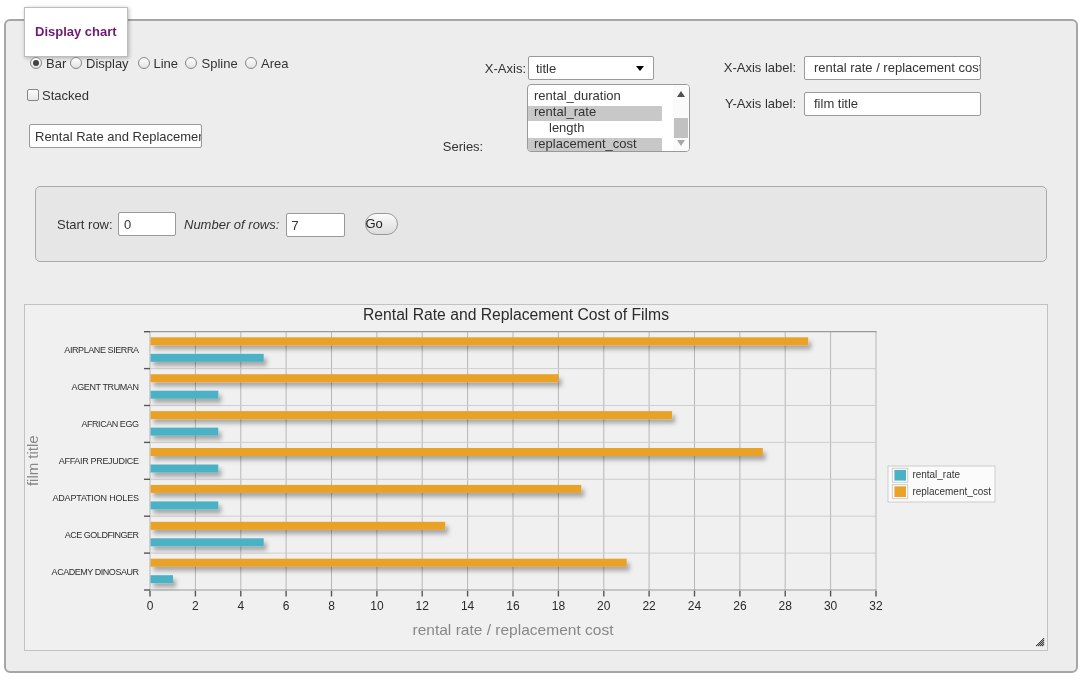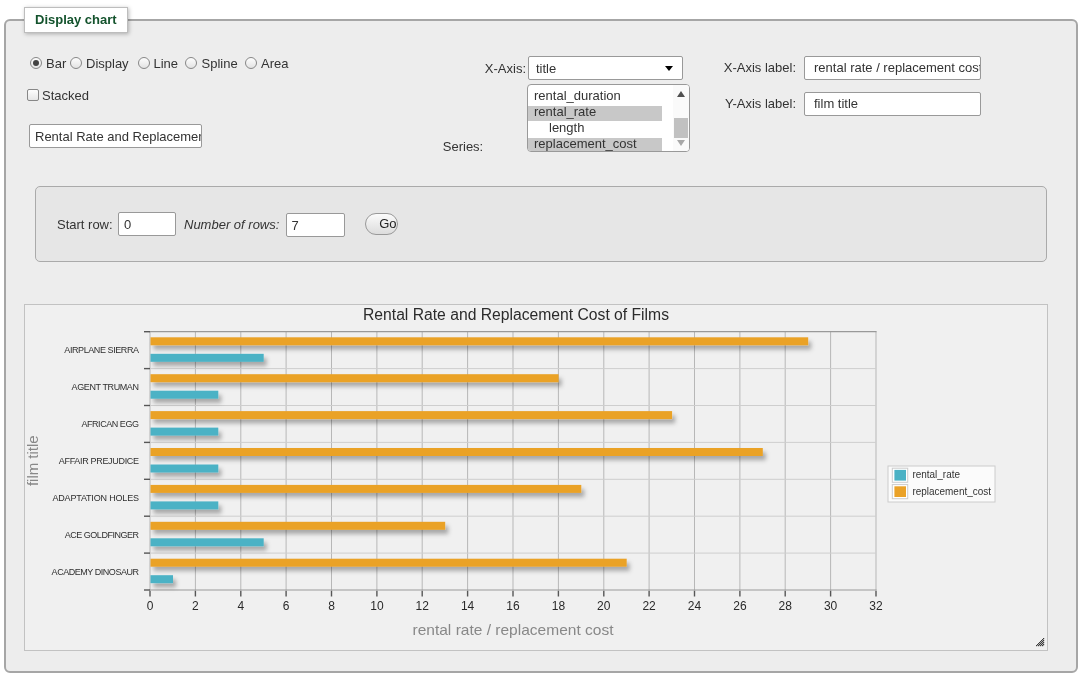--- a/index.html
+++ b/index.html
@@ -1,36 +1,36 @@
 <!DOCTYPE html>
 <html><head>
 <meta charset="utf-8">
 <style>
   html,body{margin:0;padding:0;background:#fff;}
   #page{position:relative;width:1081px;height:681px;background:#fff;
         font-family:"Liberation Sans",sans-serif;overflow:hidden;}
   .abs{position:absolute;}
   .fs{left:4px;top:19px;width:1070px;height:650px;border:2px solid #a6a6a6;
       border-radius:6px;background:#ededed;}
-  .fslegend{left:24px;top:7px;height:24px;line-height:24px;padding:0 10px;
+  .fslegend{left:24px;top:7px;height:24px;line-height:24px;padding:12px 10px;
       background:#fff;border:1px solid #bdbdbd;font-size:13px;font-weight:bold;
-      color:#14532d;box-shadow:1px 1px 4px rgba(0,0,0,0.28);}
+      color:#701a75;box-shadow:1px 1px 4px rgba(0,0,0,0.28);}
   .lbl{font-size:13px;color:#333;line-height:13px;}
   .rad{width:12px;height:12px;border:1px solid #878787;border-radius:50%;
        background:linear-gradient(#fdfdfd,#e3e3e3);box-sizing:border-box;}
   .rdot{position:absolute;left:2px;top:2px;width:6px;height:6px;border-radius:50%;
         background:#424242;}
   .chk{width:12px;height:12px;border:1px solid #878787;border-radius:2px;
        background:linear-gradient(#fdfdfd,#e6e6e6);box-sizing:border-box;}
   .inp{box-sizing:border-box;border:1px solid #999;border-radius:2px;background:#fff;
        font-family:"Liberation Sans",sans-serif;font-size:13px;color:#333;
        padding:1px 0 1px 5px;margin:0;outline:none;}
   .panel{left:35px;top:186px;width:1010px;height:74px;background:#e6e6e6;
          border:1px solid #aaa;border-radius:5px;}
-  .gobtn{box-sizing:border-box;text-align:right;font-size:13px;color:#222;
+  .gobtn{box-sizing:border-box;text-align:left;font-size:13px;color:#222;
          border:1px solid #999;border-radius:11px;
          background:linear-gradient(#fbfbfb,#dcdcdc);}
   .chartbox{left:24px;top:304px;width:1022px;height:345px;background:#f0f0f0;
             border:1px solid #c2c2c2;}
   .selbox{box-sizing:border-box;border:1px solid #999;border-radius:2px;background:#fff;}
 </style>
 </head>
 <body>
 <div id="page">
   <div class="abs fs"></div>
@@ -48,21 +48,21 @@
   <div class="abs lbl" style="left:201.5px;top:57px;">Spline</div>
   <div class="abs rad" style="left:245px;top:56.5px;"></div>
   <div class="abs lbl" style="left:261px;top:57px;text-align:center;">Area</div>
 
   <div class="abs chk" style="left:27px;top:88.5px;"></div>
   <div class="abs lbl" style="left:42px;top:89px;">Stacked</div>
 
   <input class="abs inp" style="left: 29px; top: 124px; width: 173px; height: 24px;" value="Rental Rate and Replacement Cost of Films">
 
   <div class="abs lbl" style="left:400px;top:62px;width:126px;text-align:right;">X-Axis:</div>
-  <div class="abs selbox" style="left:528px;top:56px;width:155px;height:24px;">
+  <div class="abs selbox" style="left:528px;top:56px;width:126px;height:24px;">
      <div class="lbl" style="position:absolute;left:7px;top:5px;">title</div>
      <div style="position:absolute;right:9px;top:9px;width:0;height:0;
           border-left:4px solid transparent;border-right:4px solid transparent;
           border-top:5px solid #000;"></div>
   </div>
 
   <div class="abs lbl" style="left:400px;top:140px;width:126px;text-align:center;">Series:</div>
   <div class="abs selbox" style="left:527px;top:84px;width:163px;height:68px;border-radius:4px;overflow:hidden;">
      <div style="position:absolute;left:0;top:21.3px;width:134px;height:14.7px;background:#c8c8c8;"></div>
      <div style="position:absolute;left:0;top:53.3px;width:134px;height:14.7px;background:#c8c8c8;"></div>

